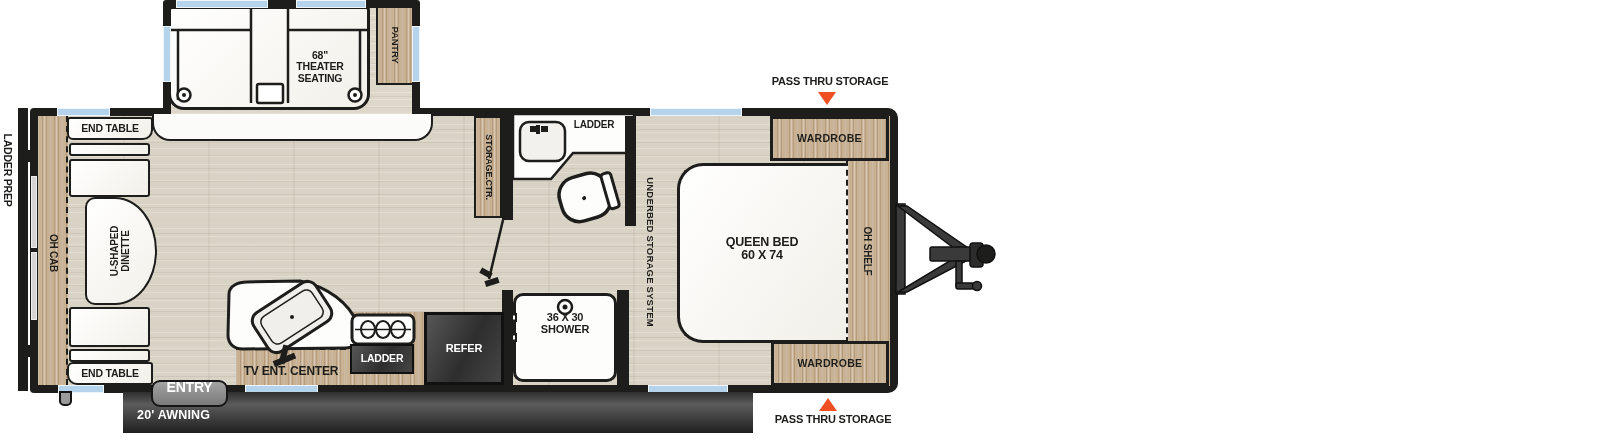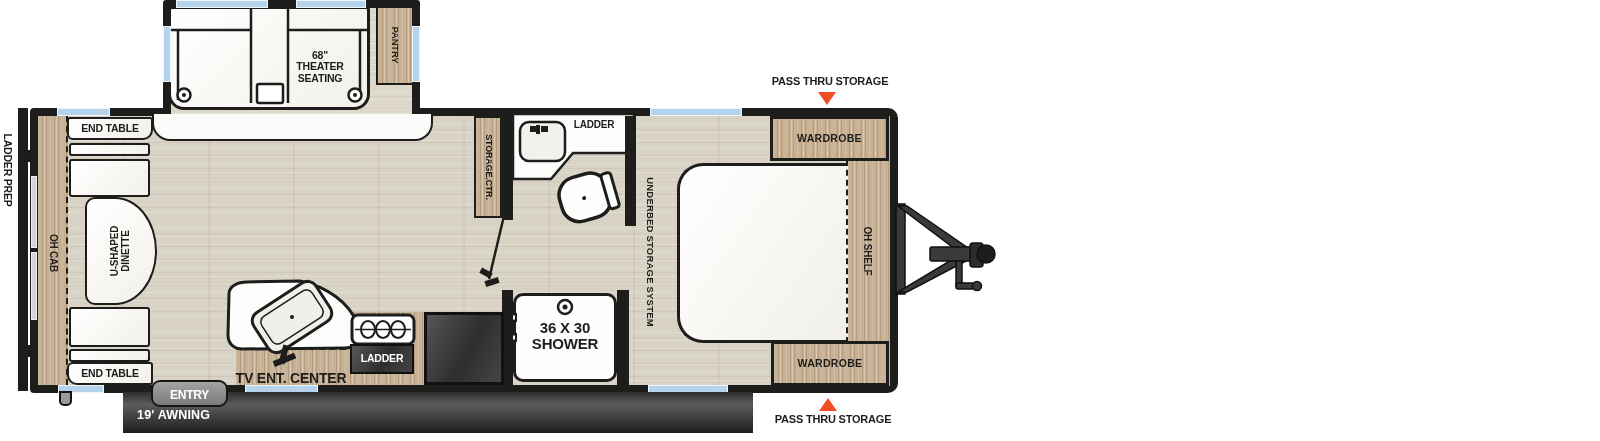--- a/index.html
+++ b/index.html
@@ -199,24 +199,27 @@
   <div class="abs lbl" style="left:67px;top:362px;width:86px;height:23px;font-size:10.5px;z-index:10">END TABLE</div>
   <div class="abs lbl vm90" style="left:76px;top:239px;width:90px;height:24px;font-size:10px;z-index:10">U-SHAPED
 DINETTE</div>
   <div class="abs lbl" style="left:275px;top:40px;width:90px;height:54px;font-size:10.5px;z-index:10">68"
 THEATER
 SEATING</div>
   <div class="abs lbl v90" style="left:355px;top:37px;width:80px;height:16px;font-size:9.5px;z-index:10">PANTRY</div>
   <div class="abs lbl v90" style="left:433px;top:159px;width:110px;height:16px;font-size:9px;z-index:10">STORAGE.CTR.</div>
   <div class="abs lbl" style="left:566px;top:119px;width:56px;height:13px;font-size:10px;z-index:10">LADDER</div>
   <div class="abs lbl white" style="left:350px;top:344px;width:64px;height:30px;font-size:10.5px;z-index:10">LADDER</div>
-  <div class="abs lbl" style="left:515px;top:322px;width:100px;height:28px;font-size:15px;z-index:10">36 X 30
+  <div class="abs lbl white" style="left:424px;top:312px;width:80px;height:73px;font-size:11px;z-index:10">REFER</div>
+  <div class="abs lbl" style="left:515px;top:310px;width:100px;height:28px;font-size:11px;z-index:10">36 X 30
 SHOWER</div>
-  <div class="abs lbl" style="left:234px;top:372px;width:114px;height:14px;font-size:14px;z-index:10">TV ENT. CENTER</div>
-  <div class="abs lbl white" style="left:151px;top:380px;width:77px;height:31px;font-size:12px;z-index:10">ENTRY</div>
-  <div class="abs lbl white" style="left:137px;top:408px;width:110px;height:16px;font-size:12.5px;justify-content:flex-start;letter-spacing:.2px;z-index:10">19' AWNING</div>
+  <div class="abs lbl" style="left:234px;top:364px;width:114px;height:14px;font-size:12px;z-index:10">TV ENT. CENTER</div>
+  <div class="abs lbl white" style="left:151px;top:372px;width:77px;height:31px;font-size:14px;z-index:10">ENTRY</div>
+  <div class="abs lbl white" style="left:137px;top:408px;width:110px;height:16px;font-size:12.5px;justify-content:flex-start;letter-spacing:.2px;z-index:10">20' AWNING</div>
   <div class="abs lbl v90" style="left:555px;top:244px;width:190px;height:16px;font-size:9.5px;letter-spacing:.2px;z-index:10">UNDERBED STORAGE SYSTEM</div>
+  <div class="abs lbl" style="left:687px;top:234px;width:150px;height:30px;font-size:12.5px;z-index:10">QUEEN BED
+60 X 74</div>
   <div class="abs lbl v90" style="left:824px;top:243px;width:86px;height:16px;font-size:10px;z-index:10">OH SHELF</div>
   <div class="abs lbl" style="left:770px;top:116px;width:119px;height:45px;font-size:10.5px;letter-spacing:.3px;z-index:10">WARDROBE</div>
   <div class="abs lbl" style="left:771px;top:341px;width:118px;height:45px;font-size:10.5px;letter-spacing:.3px;z-index:10">WARDROBE</div>
   <div class="abs lbl" style="left:747px;top:74px;width:166px;height:15px;font-size:11px;z-index:10">PASS THRU STORAGE</div>
   <div class="abs lbl" style="left:750px;top:412px;width:166px;height:15px;font-size:11px;z-index:10">PASS THRU STORAGE</div>
 </div>
 
 </body></html>

